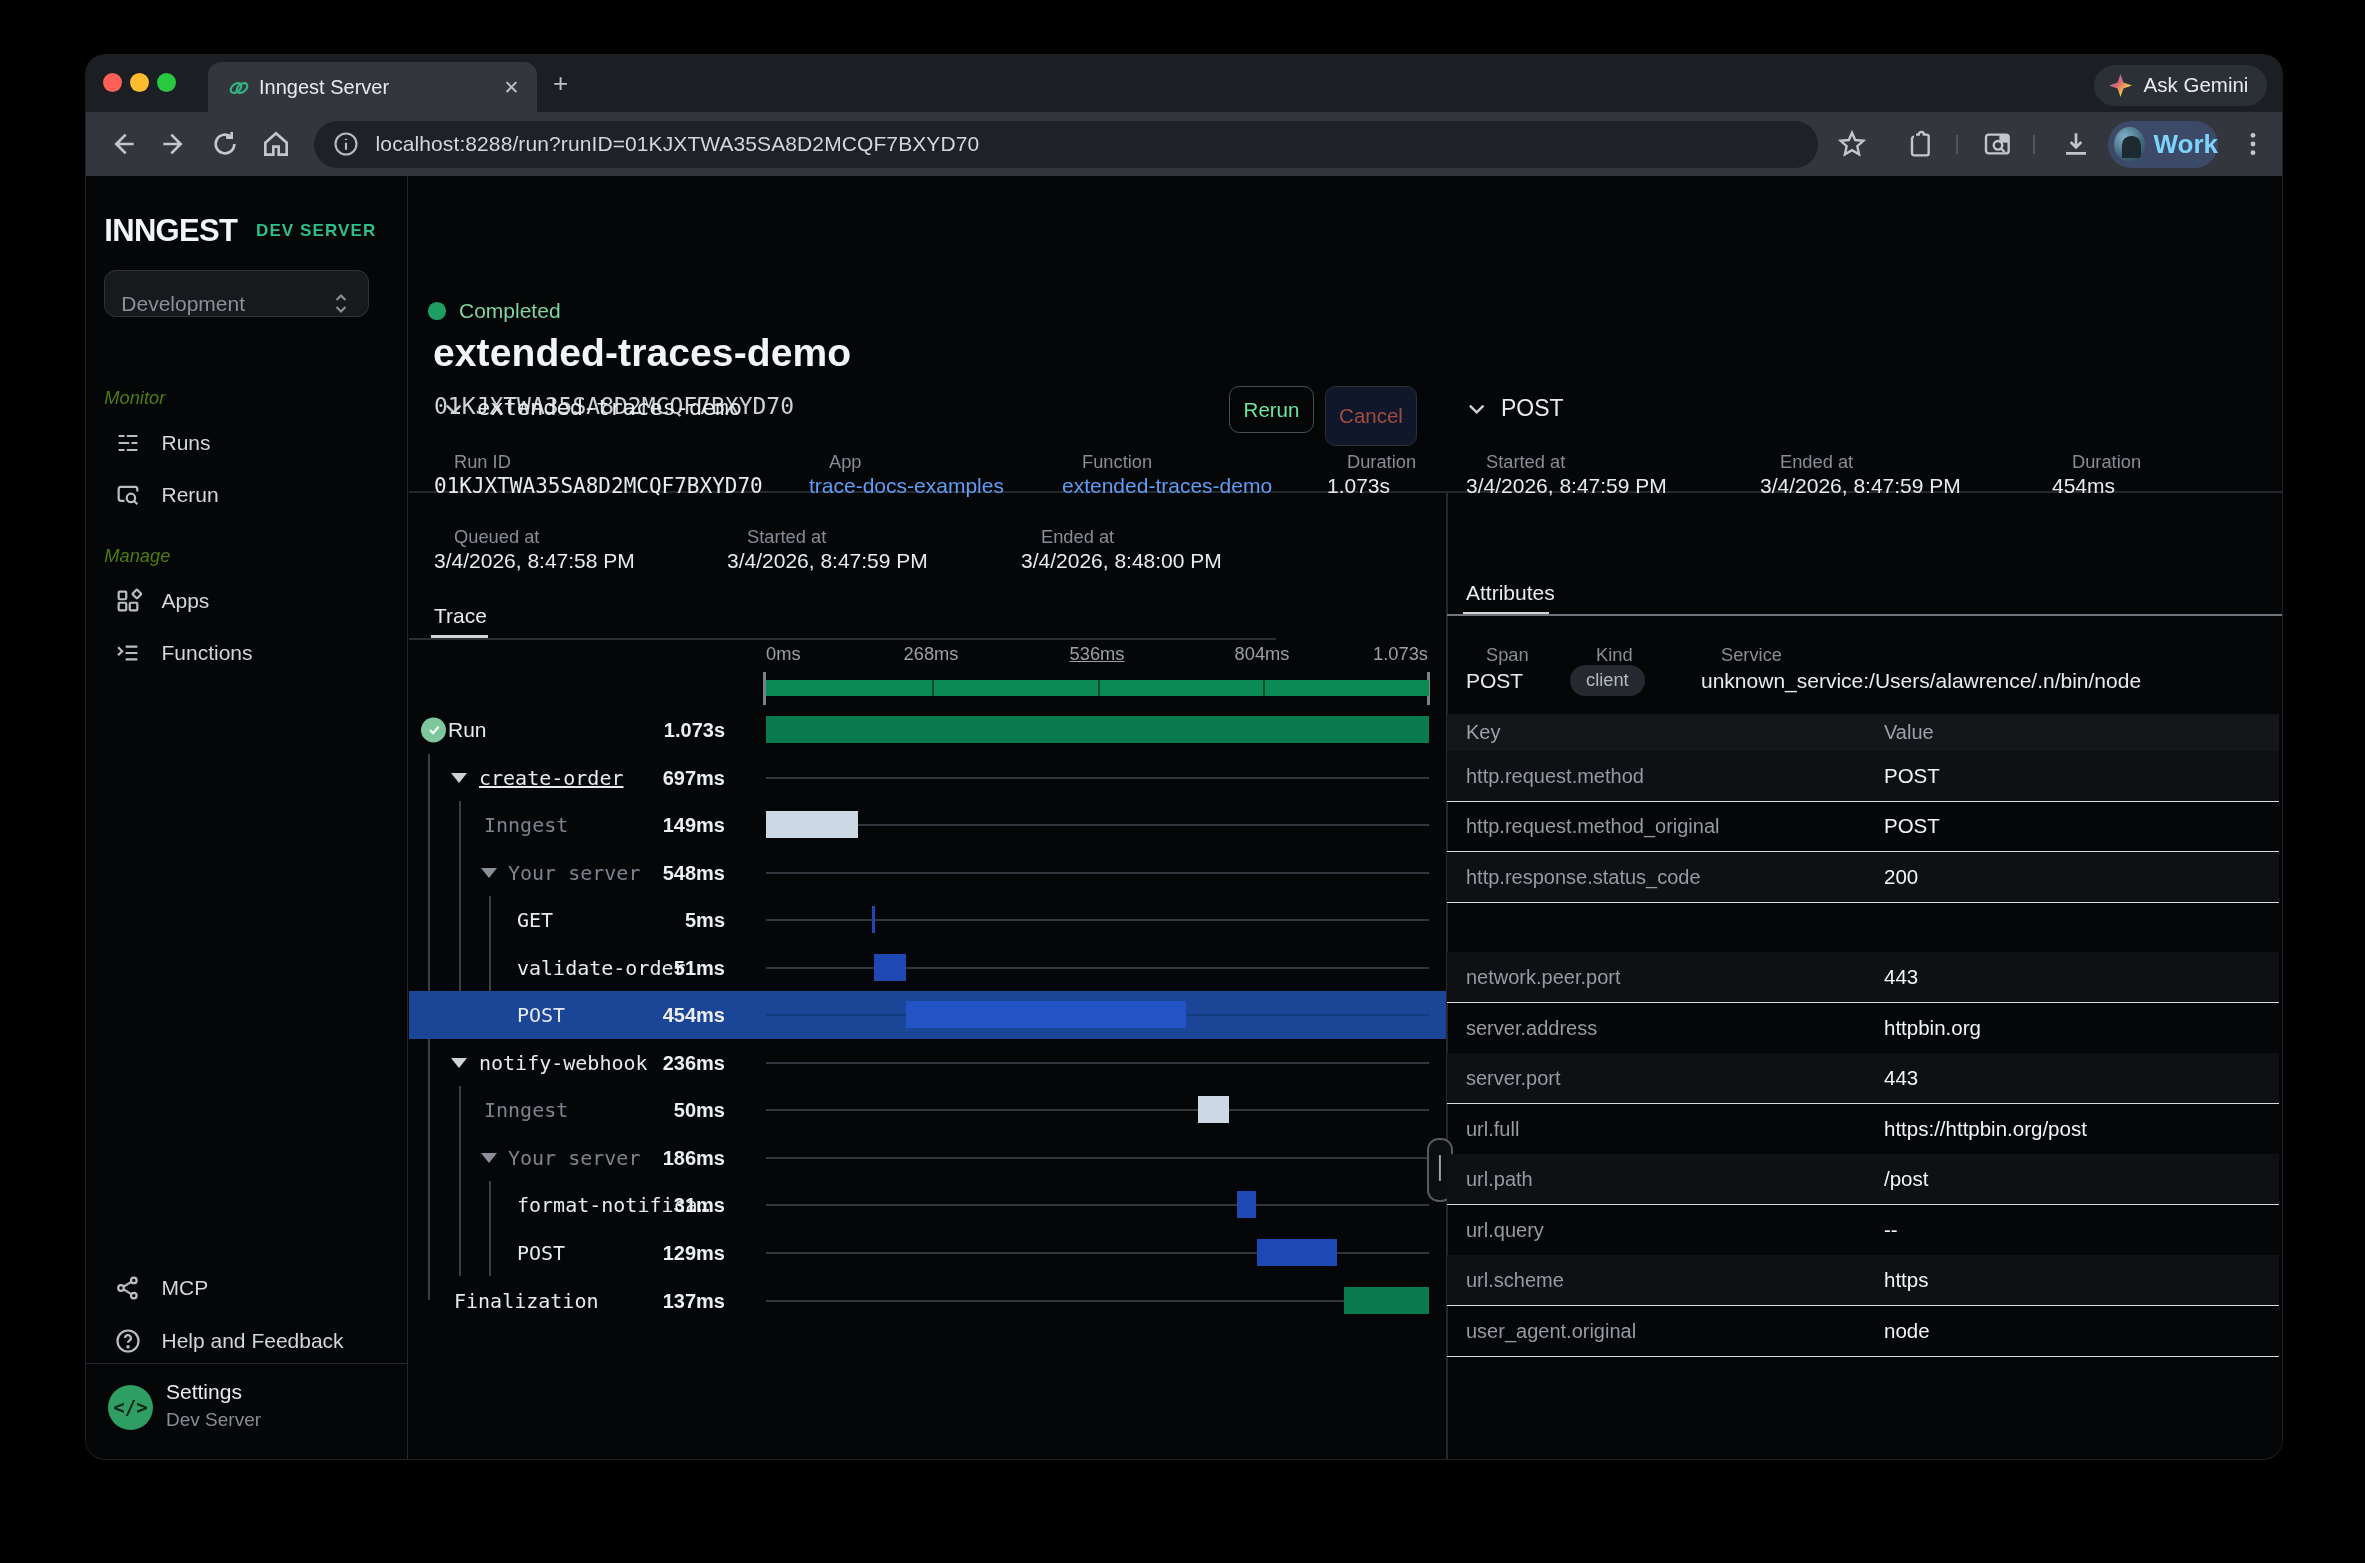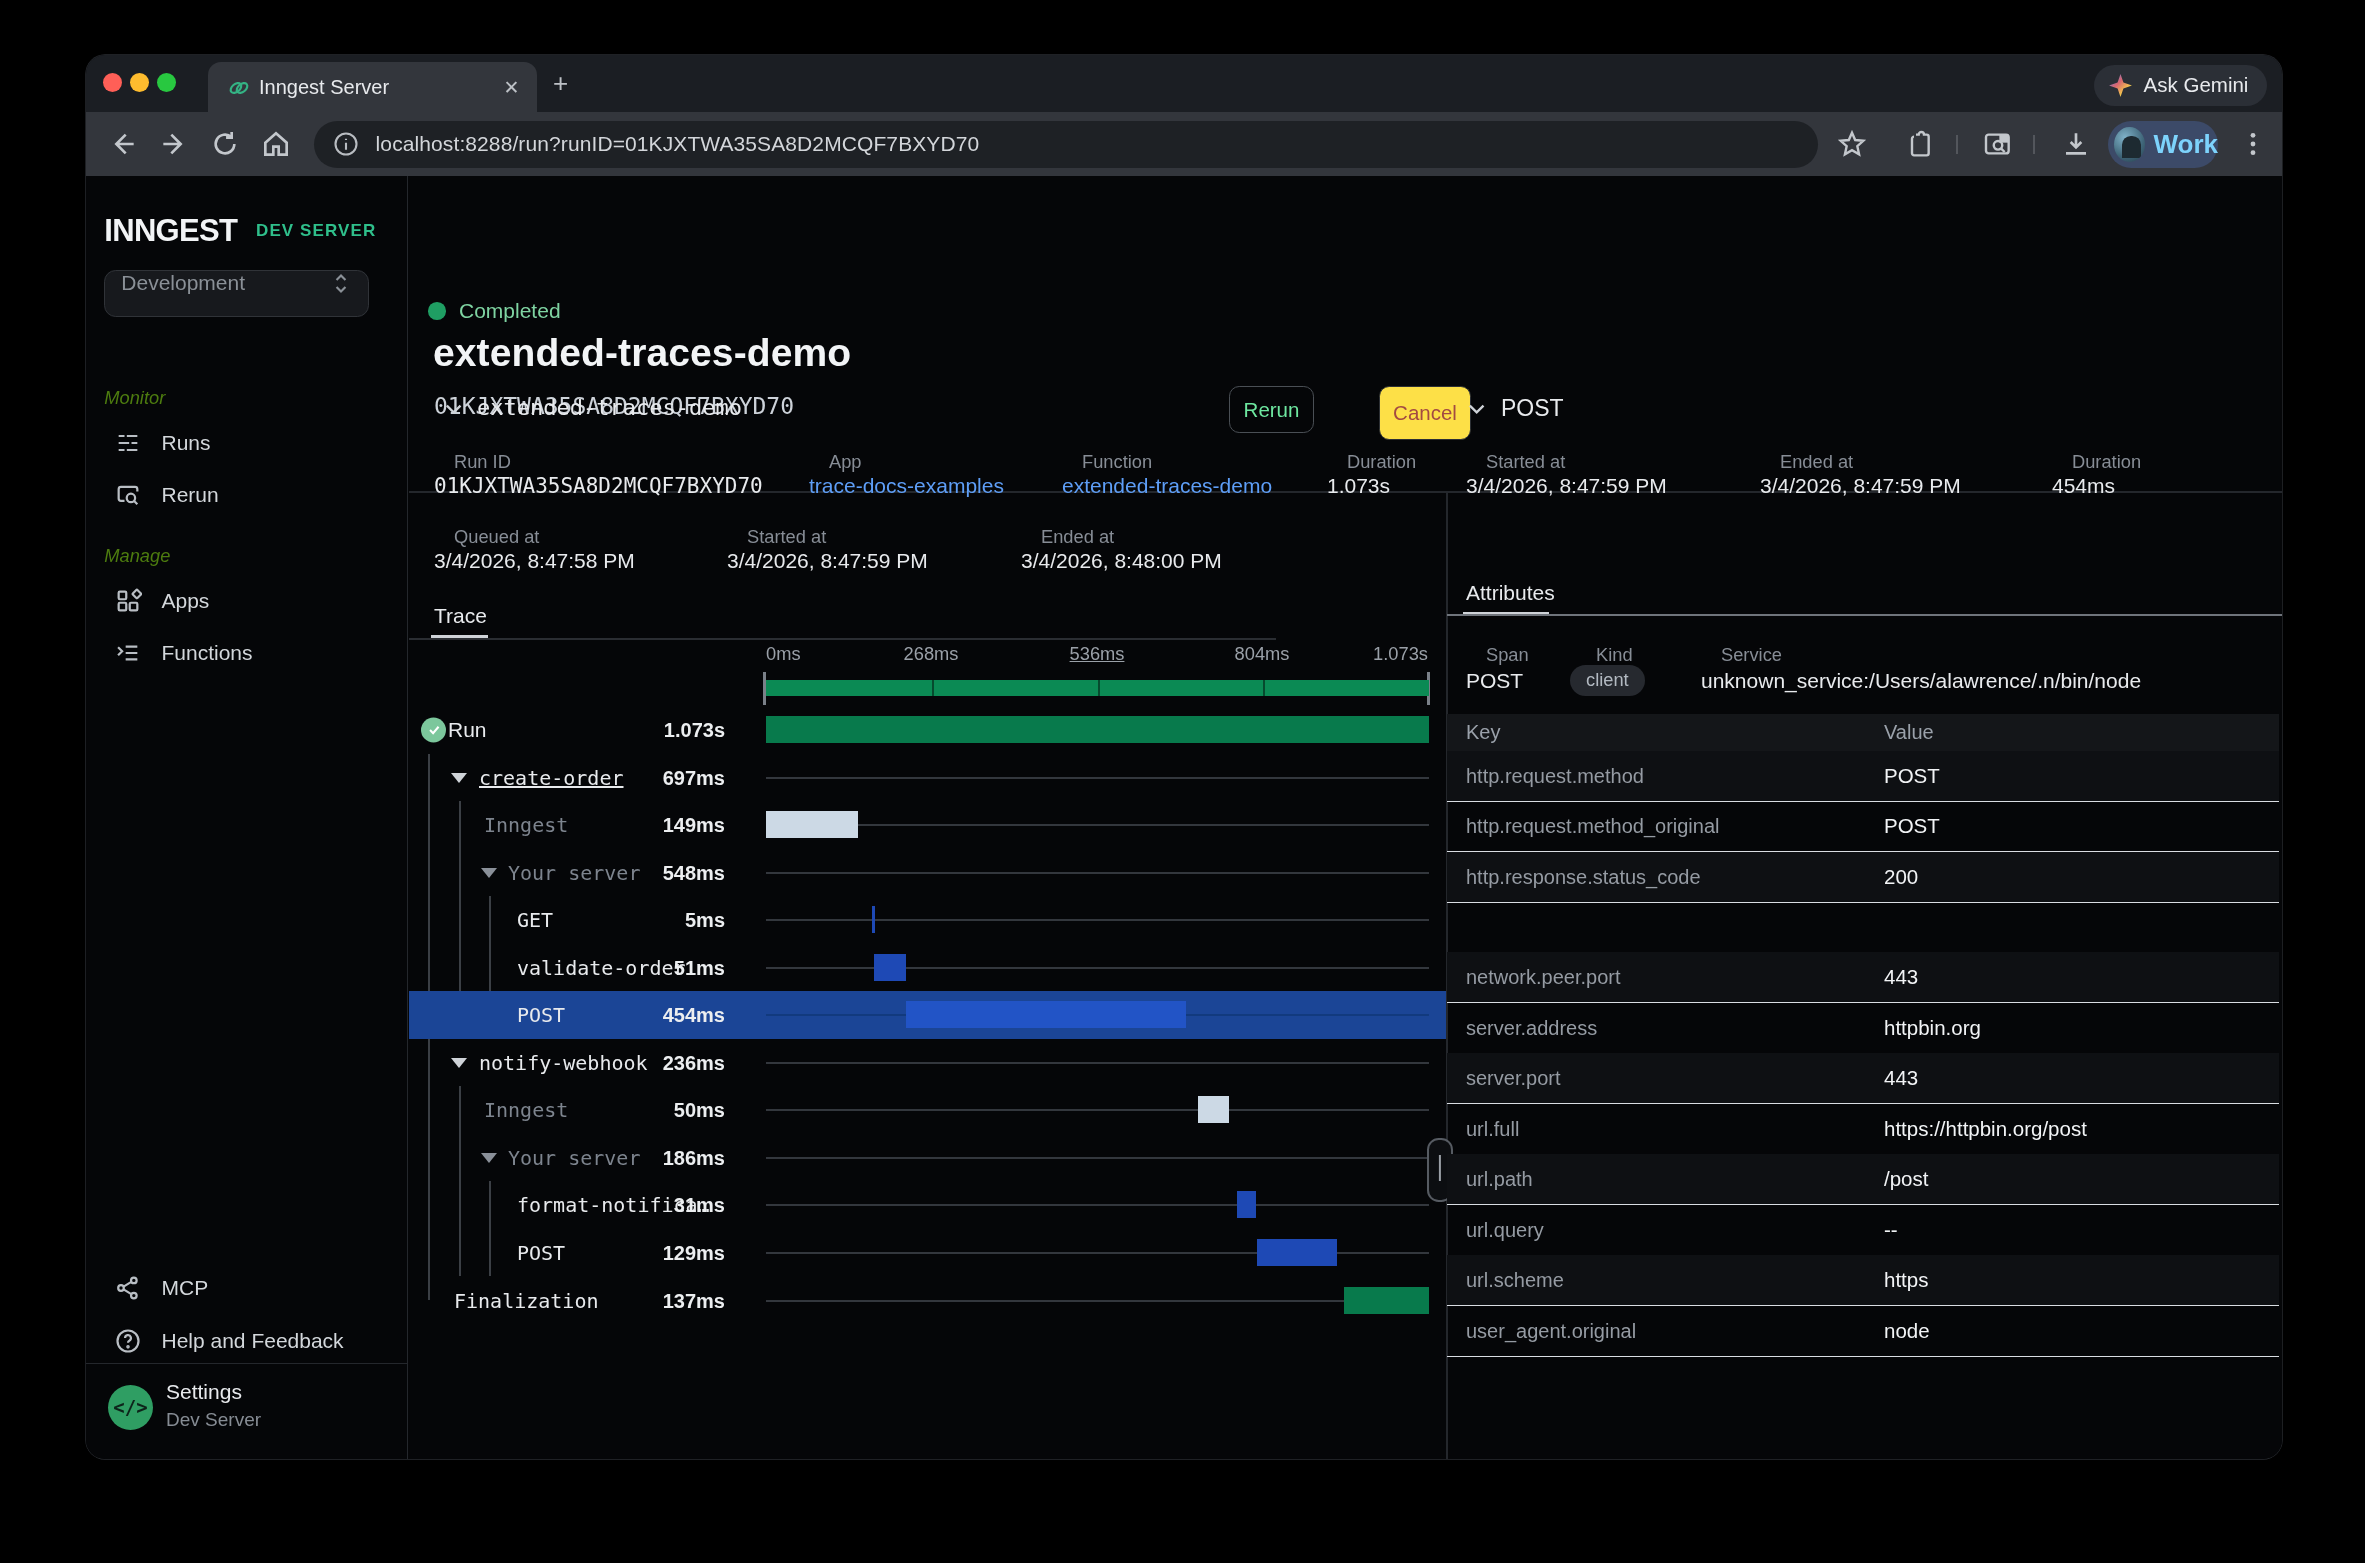--- a/index.html
+++ b/index.html
@@ -21,39 +21,39 @@
   .tbsep{position:absolute;top:23.4px;width:1.5px;height:19px;background:#53565c;}
   #workchip{position:absolute;right:64px;top:8.8px;width:110px;height:47px;background:#3c4a68;border-radius:23.4px;display:flex;align-items:center;}
   #workchip .avatar{width:35px;height:35px;border-radius:50%;margin-left:5.9px;background:radial-gradient(circle at 35% 30%,#7fb2c9,#3e6477 60%,#27404e);position:relative;overflow:hidden;}
   #workchip .avatar::after{content:"";position:absolute;left:8px;top:8.8px;width:19px;height:22px;border-radius:8.8px 8.8px 0 0;background:#1d2a31;}
   #workchip .wlabel{margin-left:8.8px;color:#7dd3fc;font-size:26px;font-weight:bold;}
   
   #app{position:absolute;left:0;top:121px;right:0;bottom:0;background:#050608;}
   #sidebar{position:absolute;left:0;top:0;width:321px;height:100%;border-right:1.5px solid #24272c;}
   #logo{position:absolute;left:18.3px;top:37px;font-size:31px;font-weight:bold;letter-spacing:-0.7px;color:#f2f4f6;}
   #logobadge{position:absolute;left:170px;top:45px;font-size:17px;font-weight:bold;letter-spacing:1.1px;color:#2fbf8b;}
-  #envselect{position:absolute;left:18.3px;top:94px;width:265px;height:47px;background:#17191d;border:1.5px solid #303338;border-radius:11.7px;display:flex;align-items:flex-start;justify-content:space-between;padding:0 16px;box-sizing:border-box;color:#8a9097;font-size:21px;gap:28px;}
+  #envselect{position:absolute;left:18.3px;top:94px;width:265px;height:47px;background:#17191d;border:1.5px solid #303338;border-radius:11.7px;display:flex;align-items:flex-end;justify-content:space-between;padding:0 16px;box-sizing:border-box;color:#8a9097;font-size:21px;gap:28px;}
   .secLabel{position:absolute;left:18.3px;font-size:18.3px;color:#4d7c0f;font-style:italic;}
   .navitem{position:absolute;left:18.3px;width:278px;height:41px;display:flex;align-items:center;gap:19px;color:#d3d7db;font-size:21px;}
   .navitem svg{flex:0 0 auto;margin-left:10.2px;}
   #settingsBlock{position:absolute;left:0;bottom:0;width:100%;height:95px;border-top:1.5px solid #24272c;}
   #settingsBlock .gcirc{position:absolute;left:22px;top:20.5px;width:45px;height:45px;border-radius:50%;background:#2f9e63;color:#0d241a;display:flex;align-items:center;justify-content:center;font-size:19px;font-weight:bold;font-family:"DejaVu Sans Mono",monospace;}
   #settingsBlock .t1{position:absolute;left:80px;top:16px;font-size:21px;color:#e8eaed;}
   #settingsBlock .t2{position:absolute;left:80px;top:45px;font-size:19px;color:#868c94;}
   #statusdot{position:absolute;left:342px;top:126px;width:17.6px;height:17.6px;border-radius:50%;}
   #statustext{position:absolute;left:373px;top:123px;font-size:21px;}
   #pagetitle{position:absolute;left:347px;top:155px;font-size:39px;font-weight:600;color:#f2f4f6;letter-spacing:0.1px;}
   #runid{position:absolute;left:348px;top:217px;font-size:23px;color:#cdd2d9;}
   .hdiv{position:absolute;left:323px;right:0;top:315px;height:1.5px;background:#24272c;}
   .vdiv2{position:absolute;left:1360px;top:315px;bottom:0;width:1.5px;background:#24272c;}
   
   .chev{display:inline-block;color:#cfd3d8;}
   #runcard-name{position:absolute;left:391px;top:219px;font-size:22px;color:#e8eaed;}
   #btn-rerun{position:absolute;left:1143px;top:210px;width:85px;height:47px;border:1.5px solid #4a4f55;border-radius:10.2px;background:transparent;color:#6ee7a0;font-size:20.5px;}
-  #btn-cancel{position:absolute;left:1293px;top:210px;width:92px;height:54px;border:1.5px solid #2c2f34;border-radius:10.2px;background:#fde047;color:#a34a42;font-size:20.5px;}
+  #btn-cancel{position:absolute;left:1239px;top:210px;width:92px;height:60px;border:1.5px solid #2c2f34;border-radius:10.2px;background:#0f172a;color:#a34a42;font-size:20.5px;}
   .flabel{position:absolute;font-size:18.3px;color:#878d96;margin-left:20px;}
   .fvalue{position:absolute;font-size:21px;color:#e8eaed;}
   .fvalue.link{color:#5e9ef7;}
   
   #tracetab{position:absolute;left:348px;top:428px;font-size:21px;color:#e8eaed;}
   #tracetab-underline{position:absolute;left:345px;top:459px;width:57px;height:3.7px;background:#cfd3d8;}
   #tabborder{position:absolute;left:323px;right:1006px;top:462px;height:1.5px;background:#2a2d32;}
   .axislabel{position:absolute;top:467px;font-size:18.3px;color:#9aa0a8;}
   #minimap{position:absolute;left:680px;top:504px;width:663px;height:16px;background:#0b8a54;}
   #minimap .mseg{position:absolute;top:0;width:2.2px;height:100%;background:#064a2e;}

